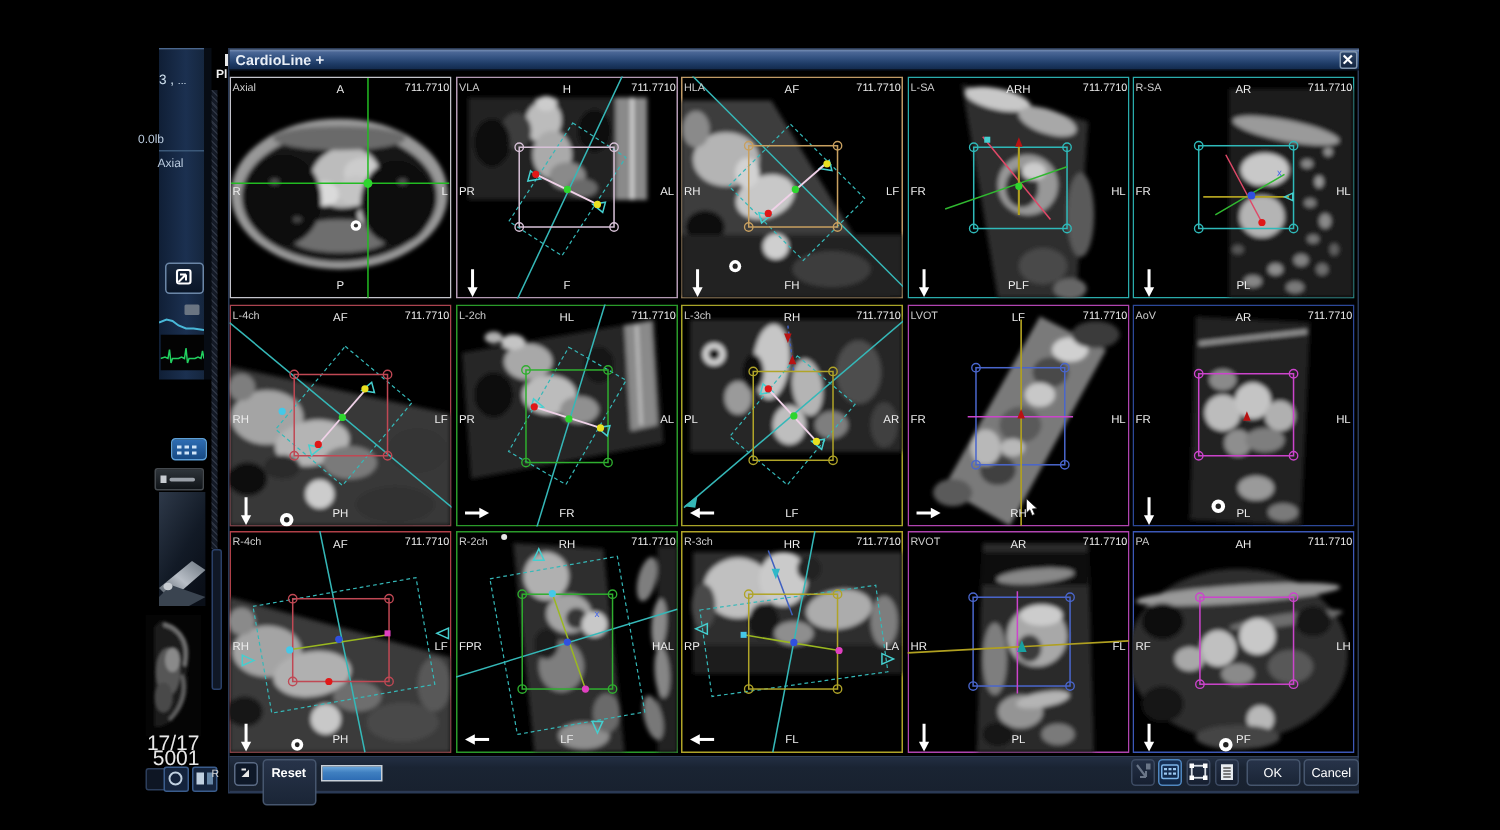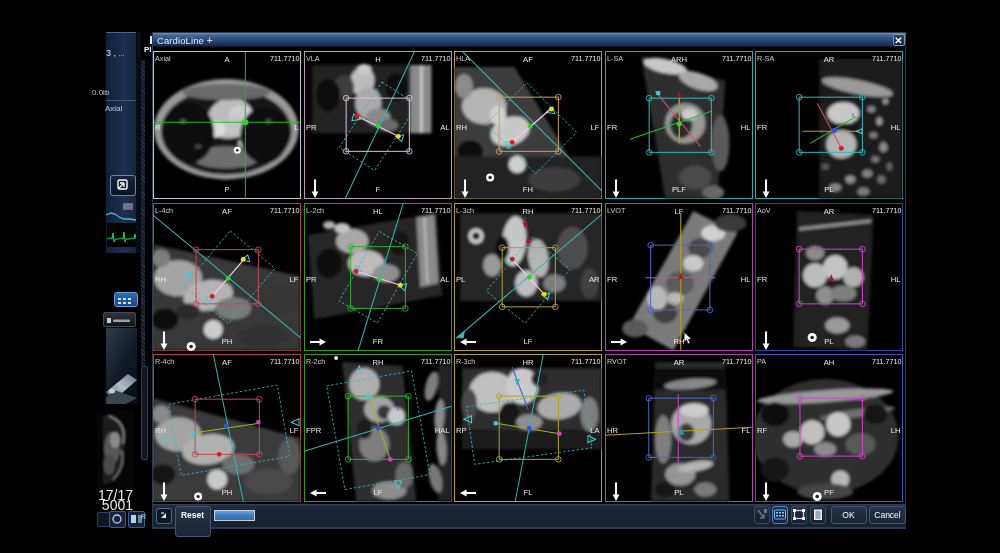--- a/index.html
+++ b/index.html
@@ -81,21 +81,21 @@
 <div class="abs" style="left:109px;top:511px;width:17px;height:17px;background:#14233c;border:1px solid #3a5c8c;border-radius:2px"><svg width="15" height="15">
       <circle cx="7" cy="7" r="4" fill="none" stroke="#c0d0e0" stroke-width="1.3"></circle>
     </svg></div>
 <div class="abs" style="left:128px;top:511px;width:17px;height:17px;background:#14233c;border:1px solid #3a5c8c;border-radius:2px"><svg width="15" height="15">
       <rect x="2" y="3" width="5" height="8" fill="#c0d0e0"></rect>
       <rect x="9" y="3" width="4" height="8" fill="#6888a8"></rect>
     </svg></div>
 <div class="abs" style="left:141px;top:513px;color:#d8d8d8;font-size:7px">R</div>
 <div class="abs" style="left:152px;top:32px;width:754px;height:497px;background:#000;border:1px solid #2a3a56"></div>
 <div class="abs" style="left:152.5px;top:32.5px;width:753px;height:14px;background:linear-gradient(180deg,#7b93b8 0,#4a6695 15%,#31507f 45%,#1d3a64 75%,#132b4e 100%);border-bottom:1px solid #0a1526"></div>
-<div class="abs" style="left:157px;top:34.5px;color:#e8eef6;font-size:9.5px;font-weight:normal;letter-spacing:0.1px">CardioLine <span style="font-size:10px">+</span></div>
+<div class="abs" style="left:157px;top:34.5px;color:#e8eef6;font-size:9.5px;font-weight:bold;letter-spacing:0.1px">CardioLine <span style="font-size:10px">+</span></div>
 <div class="abs" style="left:892.5px;top:33.5px;width:12px;height:12px;background:linear-gradient(180deg,#2c4468,#14253f);border:1px solid #8094ac;border-radius:2px;color:#fff;font-size:10px;font-weight:bold;text-align:center;line-height:11px">✕</div>
 <svg style="position:absolute;left:153px;top:51px" width="148" height="148" viewBox="0 0 147.5 147.5">
     <rect x="0.5" y="0.5" width="146.5" height="146.5" fill="#000" stroke="#c4c4cc" stroke-width="1"></rect>
     <g filter="url(#blr)">
       <ellipse cx="73" cy="78" rx="72" ry="50" fill="#989898"></ellipse>
       <ellipse cx="73" cy="80" rx="65" ry="43" fill="#141414"></ellipse>
       <ellipse cx="77" cy="67" rx="23" ry="20" fill="#bcbcbc" transform="rotate(-15 77 67)"></ellipse>
       <ellipse cx="63" cy="78" rx="10" ry="8" fill="#dadada"></ellipse>
       <ellipse cx="88" cy="64" rx="12" ry="10" fill="#cccccc"></ellipse>
       <ellipse cx="84" cy="76" rx="12" ry="10" fill="#c4c4c4"></ellipse>

